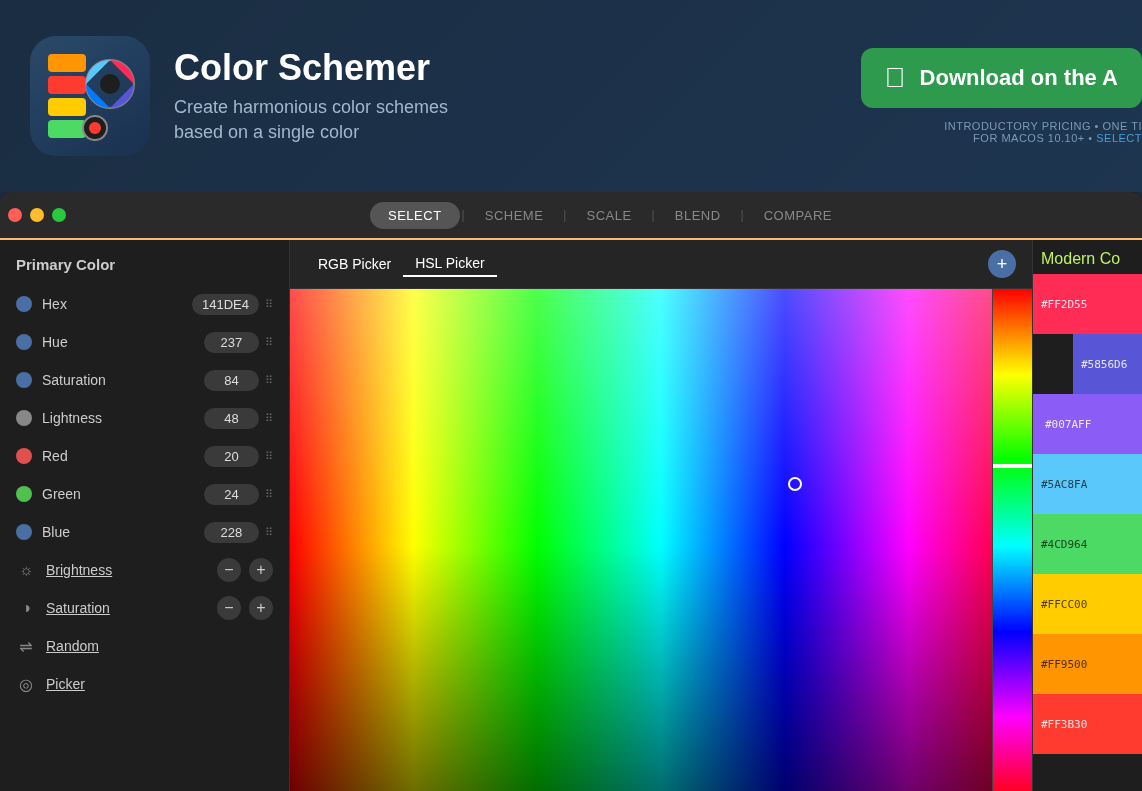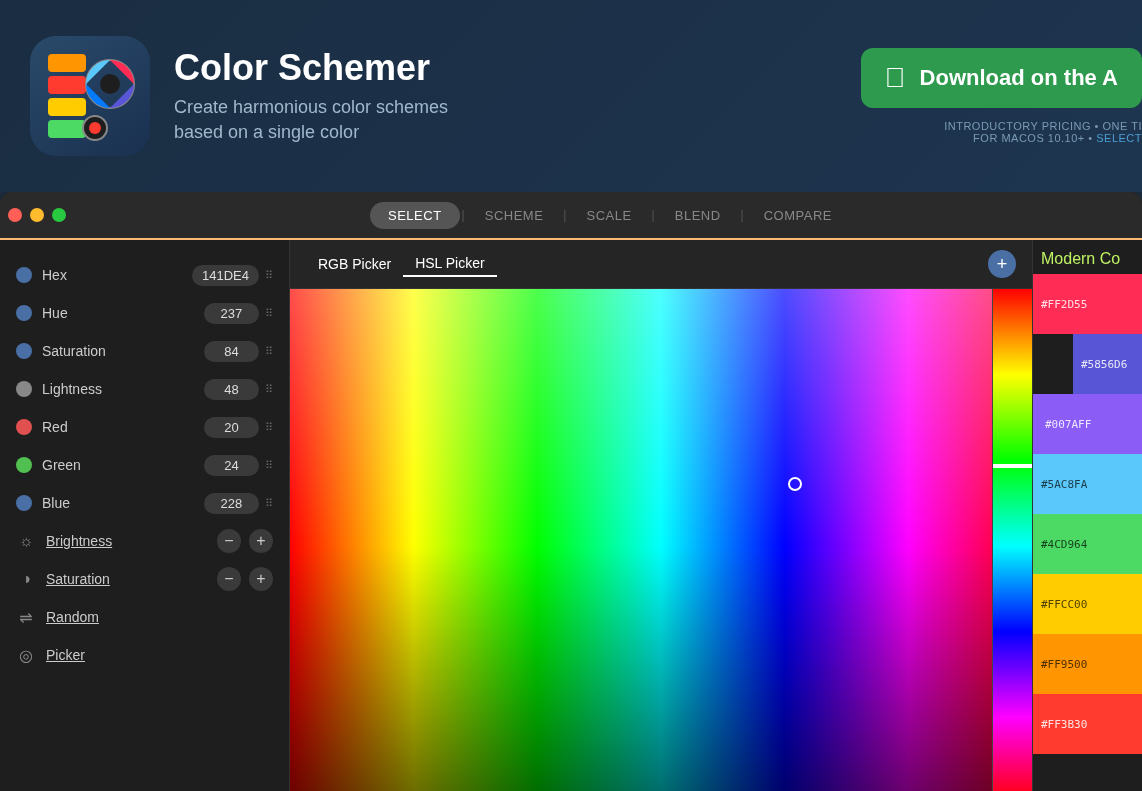--- a/index.html
+++ b/index.html
@@ -428,20 +428,21 @@
       <span class="tab-separator">|</span>
       <div class="tab-item">BLEND</div>
       <span class="tab-separator">|</span>
       <div class="tab-item">COMPARE</div>
     </div>
   </div>
 
   <div class="main-content">
 
     <div class="sidebar">
+      <div class="sidebar-title">Primary Color</div>
 
       <div class="color-row">
         <div class="color-dot" style="background:#4a6fa5;"></div>
         <span class="color-label">Hex</span>
         <span class="color-value">141DE4</span>
         <span class="drag-handle">⠿</span>
       </div>
 
       <div class="color-row">
         <div class="color-dot" style="background:#4a6fa5;"></div>

